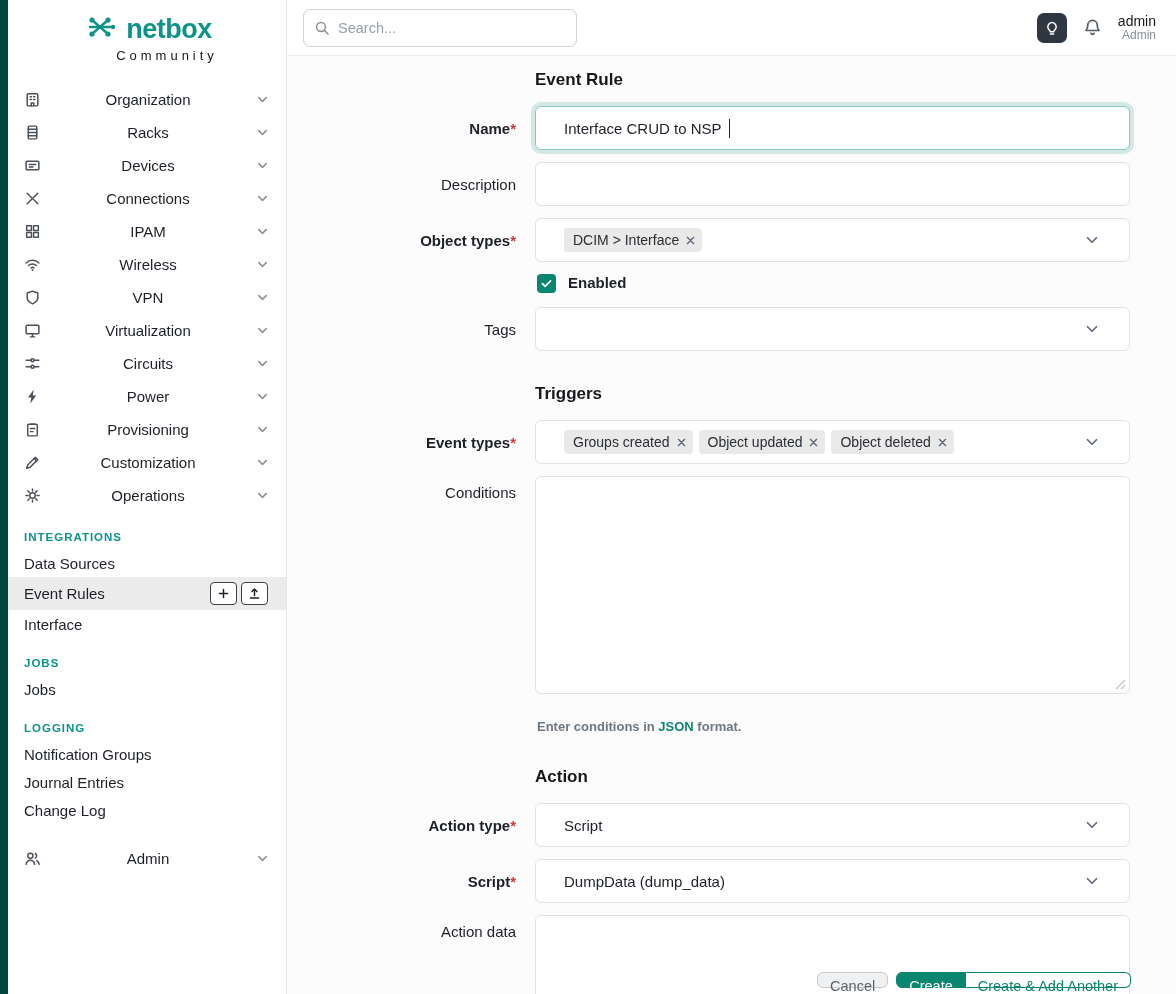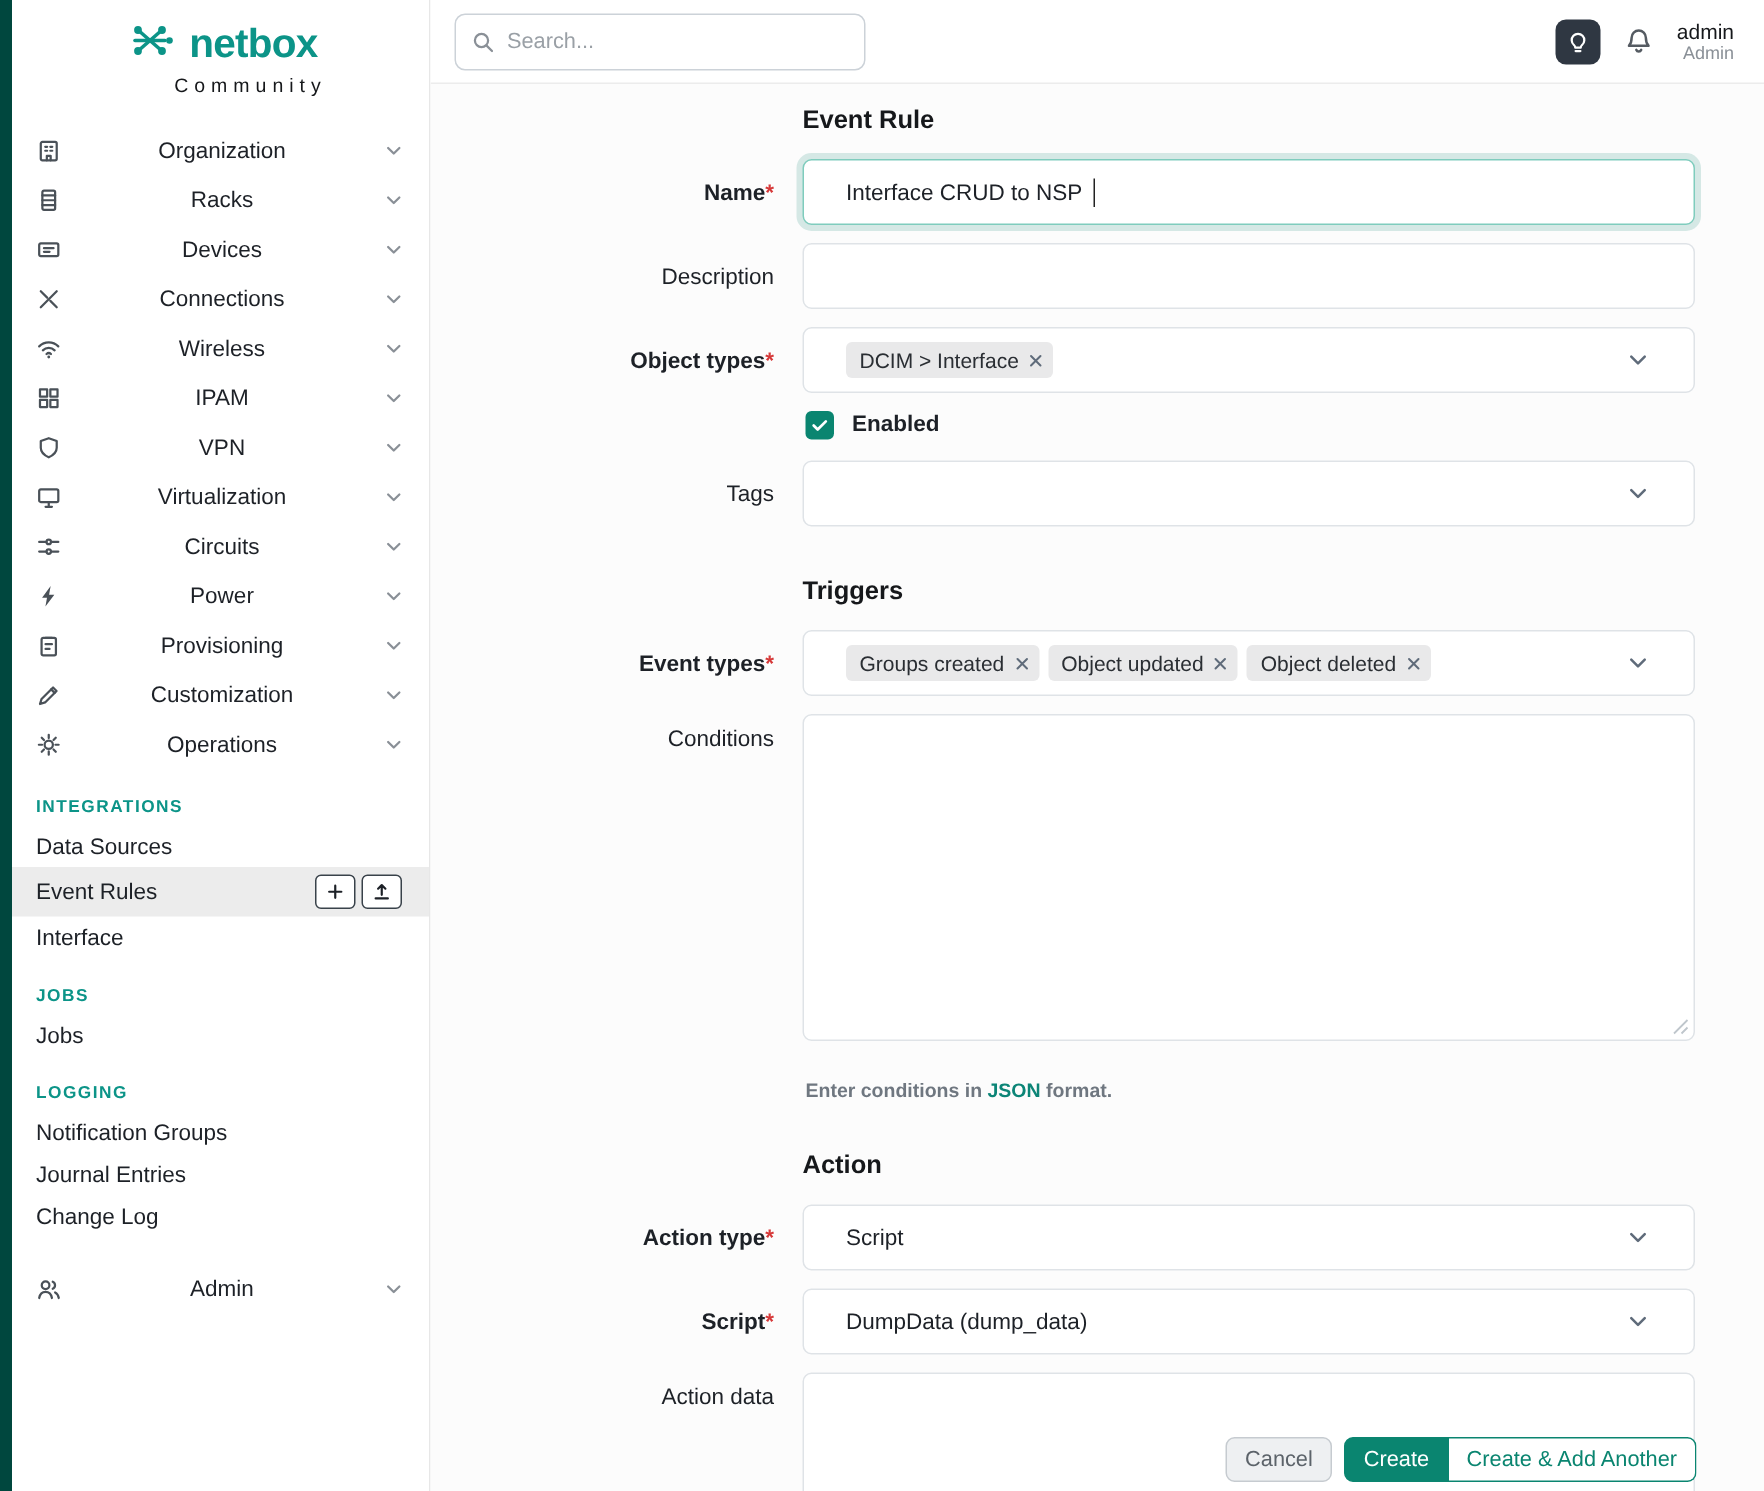--- a/index.html
+++ b/index.html
@@ -71,21 +71,21 @@
   .check-label { font-size:15px; }
   .textarea { border:1px solid #dfe3e7; border-radius:6px; background:#fff; position:relative; }
   .textarea.big { height:218px; }
   .textarea.small { height:160px; }
   .resize-grip { position:absolute; right:3px; bottom:3px; width:11px; height:11px; color:#bfc6cc; }
   .help-text { font-size:13px; color:#6f7780; margin:25px 0 0 2px;font-weight:bold; }
   .help-link { color:#0c8577; cursor:pointer; }
 
   
   .footer-actions { position:absolute; right:45px; bottom:6px; display:flex; align-items:center; gap:8px; }
-  .btn { font-family:"Liberation Sans",sans-serif; font-size:14.5px; padding:5px 12px; height:30px; border-radius:6px; cursor:pointer; }
+  .btn { font-family:"Liberation Sans",sans-serif; font-size:14.5px; padding:5px 12px; height:16px; border-radius:6px; cursor:pointer; }
   .btn-cancel { background:#eef0f2; border:1px solid #c6cbd0; color:#5c636a; }
   .btn-group { display:flex; }
   .btn-create { background:#0a8570; border:1px solid #0a8570; color:#fff; border-radius:6px 0 0 6px; }
   .btn-create-add { background:#fff; border:1px solid #0a8570; border-left:none; color:#0a8570; border-radius:0 6px 6px 0; }
 </style>
 </head>
 <body>
 
 <div class="app">
   <div class="accent-strip"></div>
@@ -145,36 +145,36 @@
         <svg class="nico" viewBox="0 0 16 16" fill="none" stroke="currentColor" stroke-width="1.4" stroke-linecap="round" stroke-linejoin="round">
             <path d="M3 13L13 3M3 3l4 4M9 9l4 4"></path>
           </svg>
         <span class="nav-label">Connections</span>
         <svg class="chev" viewBox="0 0 16 16" fill="none" stroke="currentColor" stroke-width="1.6" stroke-linecap="round" stroke-linejoin="round">
             <path d="M4 6l4 4 4-4"></path>
           </svg>
       </div>
       <div class="nav-item">
         <svg class="nico" viewBox="0 0 16 16" fill="none" stroke="currentColor" stroke-width="1.4" stroke-linecap="round" stroke-linejoin="round">
-            <path d="M2 6.5a8.5 8.5 0 0 1 12 0M4.3 9a5.3 5.3 0 0 1 7.4 0M6.6 11.3a2.1 2.1 0 0 1 2.8 0"></path>
-            <circle cx="8" cy="13.2" r="0.9" fill="currentColor" stroke="none"></circle>
-          </svg>
-        <span class="nav-label">Wireless</span>
-        <svg class="chev" viewBox="0 0 16 16" fill="none" stroke="currentColor" stroke-width="1.6" stroke-linecap="round" stroke-linejoin="round">
-            <path d="M4 6l4 4 4-4"></path>
-          </svg>
-      </div>
-      <div class="nav-item">
-        <svg class="nico" viewBox="0 0 16 16" fill="none" stroke="currentColor" stroke-width="1.4" stroke-linecap="round" stroke-linejoin="round">
             <rect x="2.5" y="2.5" width="4.5" height="4.5"></rect>
             <rect x="9" y="2.5" width="4.5" height="4.5"></rect>
             <rect x="2.5" y="9" width="4.5" height="4.5"></rect>
             <rect x="9" y="9" width="4.5" height="4.5"></rect>
           </svg>
         <span class="nav-label">IPAM</span>
+        <svg class="chev" viewBox="0 0 16 16" fill="none" stroke="currentColor" stroke-width="1.6" stroke-linecap="round" stroke-linejoin="round">
+            <path d="M4 6l4 4 4-4"></path>
+          </svg>
+      </div>
+      <div class="nav-item">
+        <svg class="nico" viewBox="0 0 16 16" fill="none" stroke="currentColor" stroke-width="1.4" stroke-linecap="round" stroke-linejoin="round">
+            <path d="M2 6.5a8.5 8.5 0 0 1 12 0M4.3 9a5.3 5.3 0 0 1 7.4 0M6.6 11.3a2.1 2.1 0 0 1 2.8 0"></path>
+            <circle cx="8" cy="13.2" r="0.9" fill="currentColor" stroke="none"></circle>
+          </svg>
+        <span class="nav-label">Wireless</span>
         <svg class="chev" viewBox="0 0 16 16" fill="none" stroke="currentColor" stroke-width="1.6" stroke-linecap="round" stroke-linejoin="round">
             <path d="M4 6l4 4 4-4"></path>
           </svg>
       </div>
       <div class="nav-item">
         <svg class="nico" viewBox="0 0 16 16" fill="none" stroke="currentColor" stroke-width="1.4" stroke-linecap="round" stroke-linejoin="round">
             <path d="M8 2l5 1.8V8c0 3-2.6 4.9-5 6-2.4-1.1-5-3-5-6V3.8z"></path>
           </svg>
         <span class="nav-label">VPN</span>
         <svg class="chev" viewBox="0 0 16 16" fill="none" stroke="currentColor" stroke-width="1.6" stroke-linecap="round" stroke-linejoin="round">

